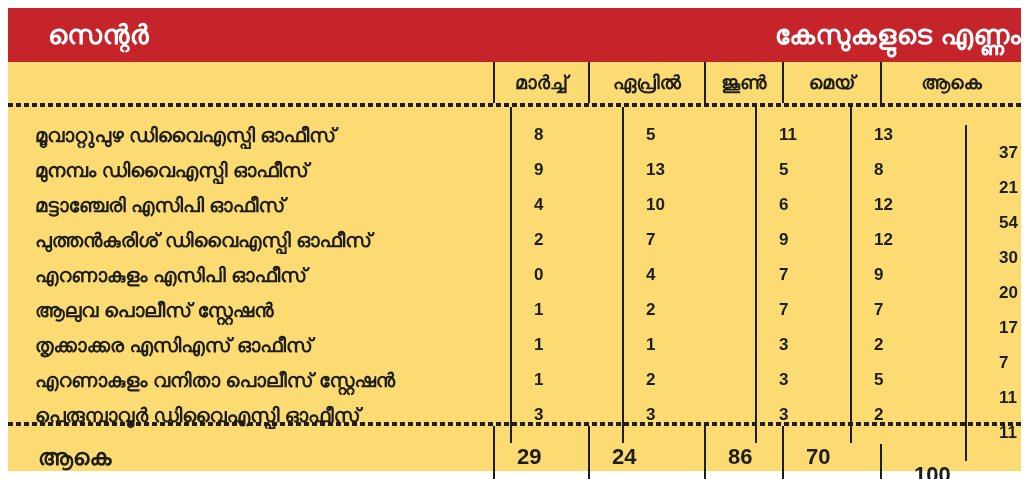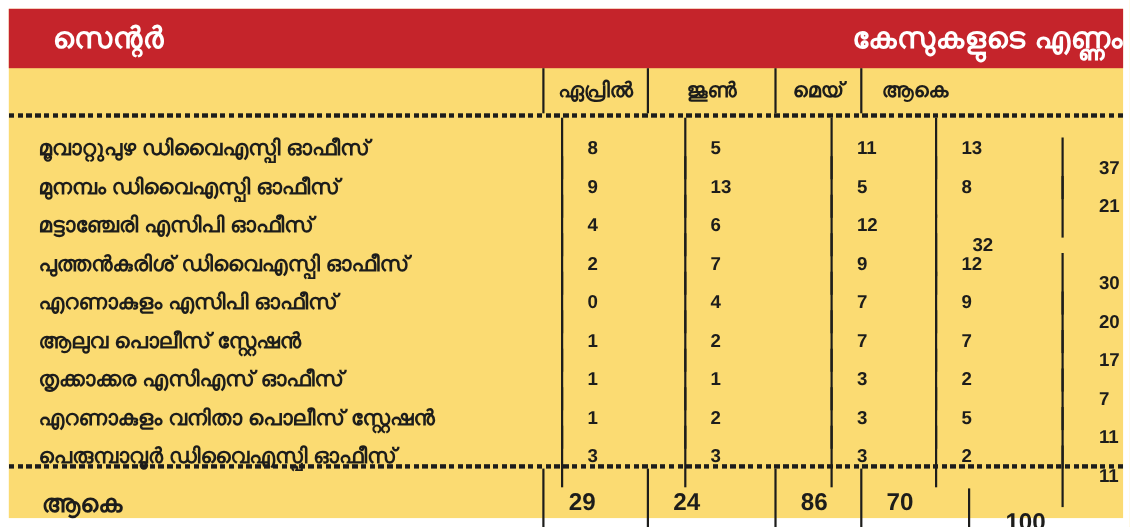--- a/index.html
+++ b/index.html
@@ -89,20 +89,21 @@
 <div class="sheet">
   <div class="table">
 
     <div class="band">
       <div class="left-title">സെന്റർ</div>
       <div class="right-title">കേസുകളുടെ എണ്ണം</div>
     </div>
 
     <div class="grid colhead">
       <div class="cell spacer"></div>
+      <div class="cell">മാർച്ച്</div>
       <div class="cell">ഏപ്രിൽ</div>
       <div class="cell">ജൂൺ</div>
       <div class="cell">മെയ്</div>
       <div class="cell">ആകെ</div>
     </div>
 
     <div class="dash-line"></div>
 
     <div class="grid row">
       <div class="name">മൂവാറ്റുപുഴ ഡിവൈഎസ്പി ഓഫീസ്</div>
@@ -118,23 +119,24 @@
       <div class="val">9</div>
       <div class="val">13</div>
       <div class="val">5</div>
       <div class="val">8</div>
       <div class="val">21</div>
     </div>
 
     <div class="grid row">
       <div class="name">മട്ടാഞ്ചേരി എസിപി ഓഫീസ്</div>
       <div class="val">4</div>
+      <div class="val">10</div>
       <div class="val">6</div>
       <div class="val">12</div>
-      <div class="val">32</div>
+      <div class="val">54</div>
     </div>
 
     <div class="grid row">
       <div class="name">പുത്തൻകുരിശ് ഡിവൈഎസ്പി ഓഫീസ്</div>
       <div class="val">2</div>
       <div class="val">7</div>
       <div class="val">9</div>
       <div class="val">12</div>
       <div class="val">30</div>
     </div>

